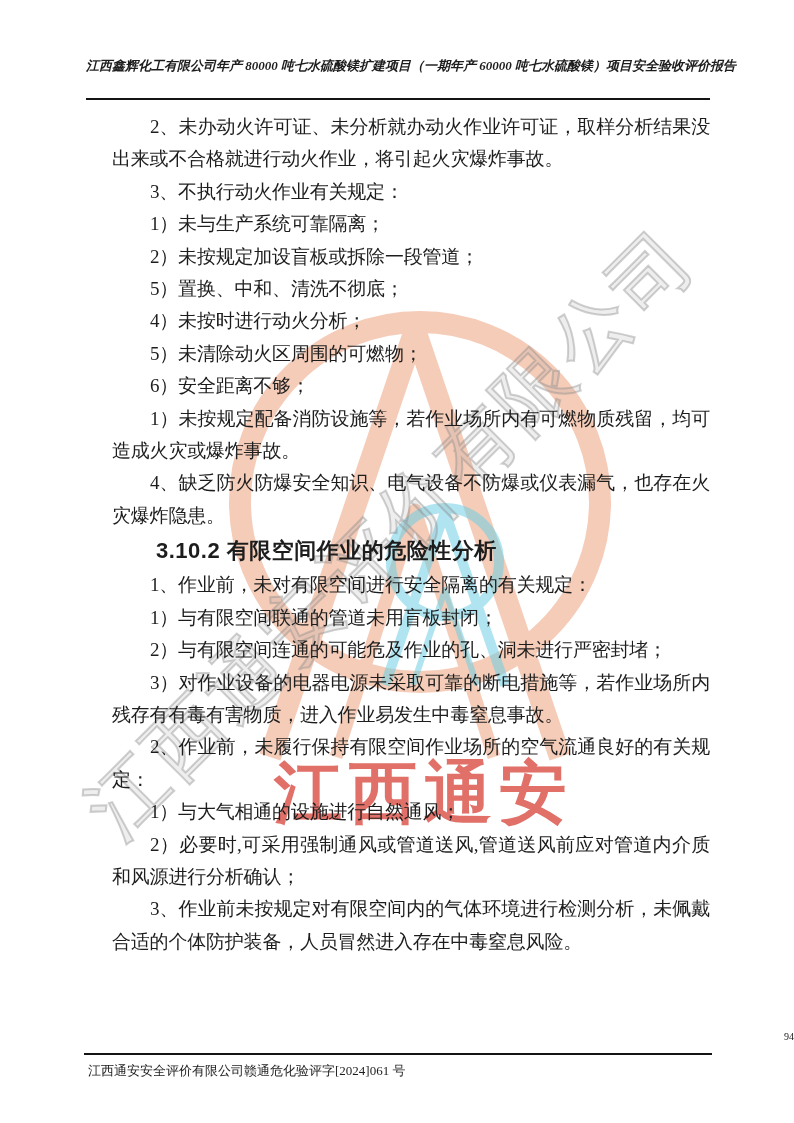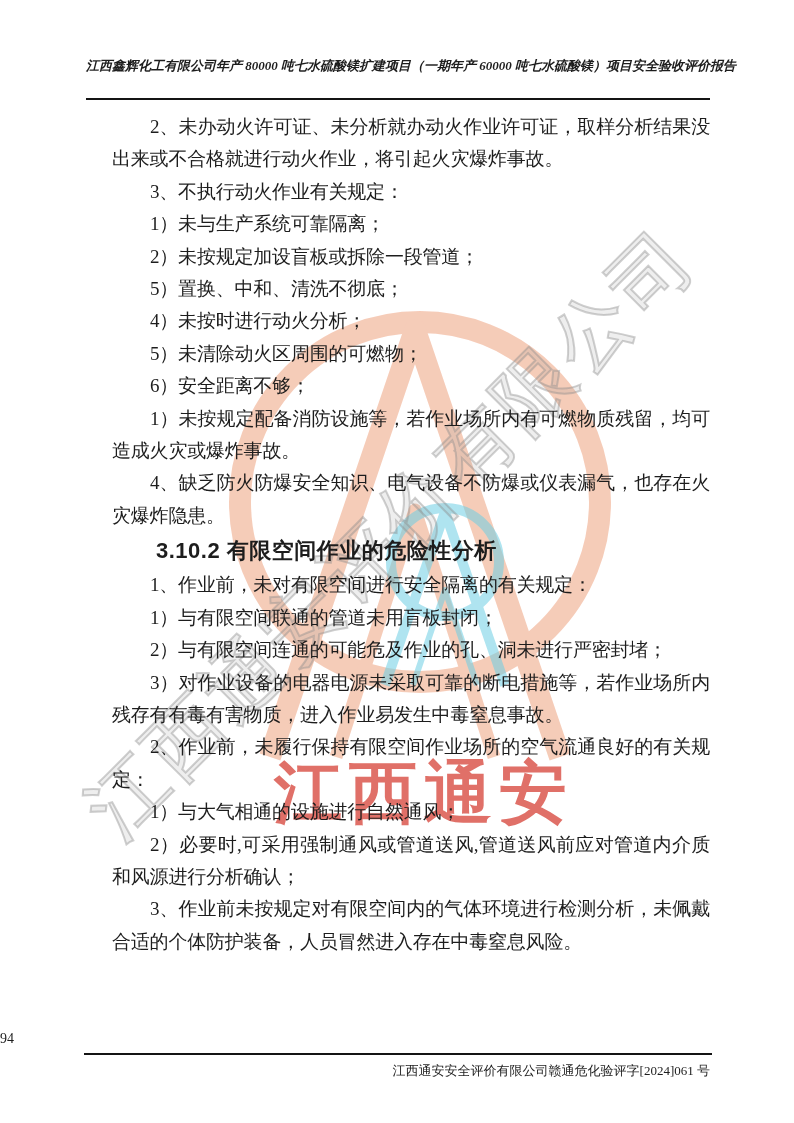--- a/index.html
+++ b/index.html
@@ -13,24 +13,24 @@
           padding-bottom:23px;font-size:13px;font-weight:bold;text-align:right;white-space:nowrap;font-style:italic;}
 
   
   .body-text{position:absolute;top:111px;left:88px;right:84px;font-size:19px;line-height:32.4px;
              text-align:justify;letter-spacing:-0.2px;margin-left:24px;}
   .body-text p{margin:0;text-indent:2em;}
   .section-heading{font-family:"Liberation Sans",sans-serif;font-weight:bold;font-size:22px;
                    line-height:37px;text-indent:0;letter-spacing:0.5px;margin:0;}
 
   
-  .page-number{position:absolute;top:1031px;left:0;right:0;text-align:left;font-size:14px;}
+  .page-number{position:absolute;top:1031px;left:0;right:0;text-align:right;font-size:10px;}
   .footer-line{position:absolute;top:1053px;left:84px;right:82px;border-top:2.5px solid #141414;}
   .footer-row{position:absolute;top:1062px;left:88px;right:84px;display:flex;
-              justify-content:flex-end;font-size:13px;font-family:Liberation Serif, serif;}
+              justify-content:flex-start;font-size:13px;font-family:Liberation Serif, serif;}
 
   
   .wm-diagonal{position:absolute;left:391px;top:534px;transform:translate(-50%,-50%) rotate(-45deg);
                font-size:78px;letter-spacing:4px;white-space:nowrap;
                color:rgba(140,140,140,0.15);-webkit-text-stroke:2px rgba(140,140,140,0.42);}
   .wm-red{position:absolute;left:274px;top:748px;font-size:68px;font-weight:bold;
           font-family:"Liberation Sans",sans-serif;letter-spacing:7px;white-space:nowrap;
           color:rgba(215,72,62,0.78);}
   .wm-logo-orange{position:absolute;left:218px;top:305px;opacity:0.5;}
   .wm-logo-cyan{position:absolute;left:373px;top:500px;opacity:0.55;}

